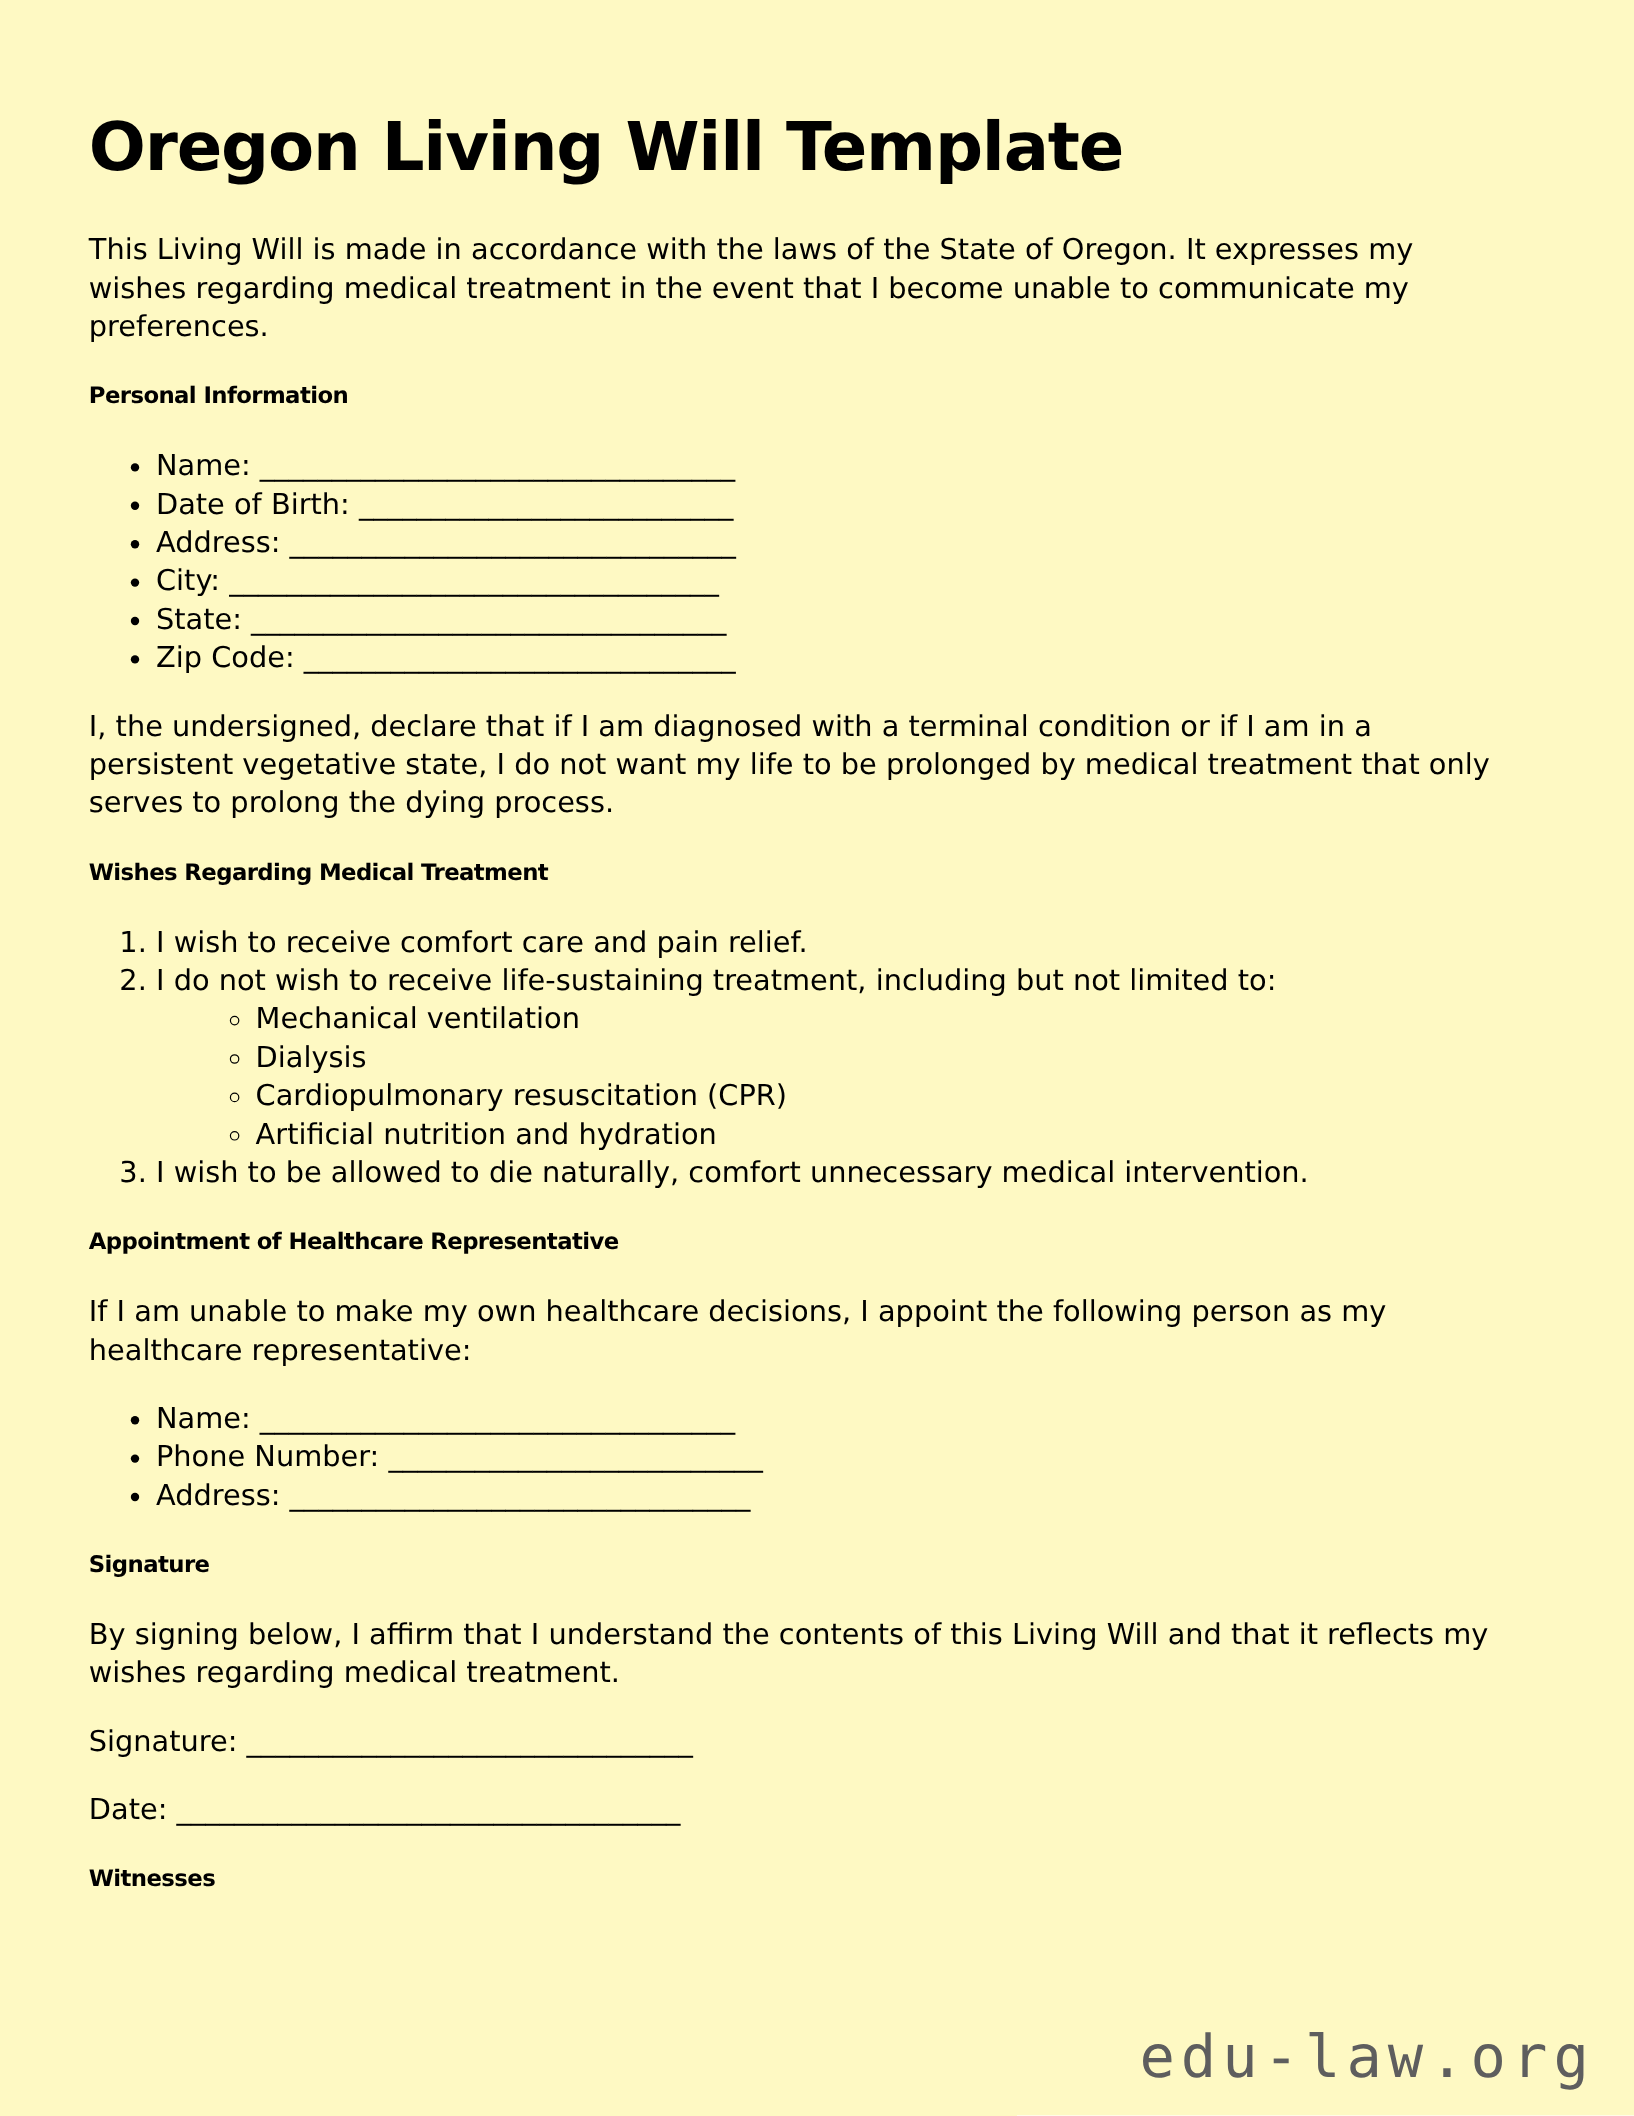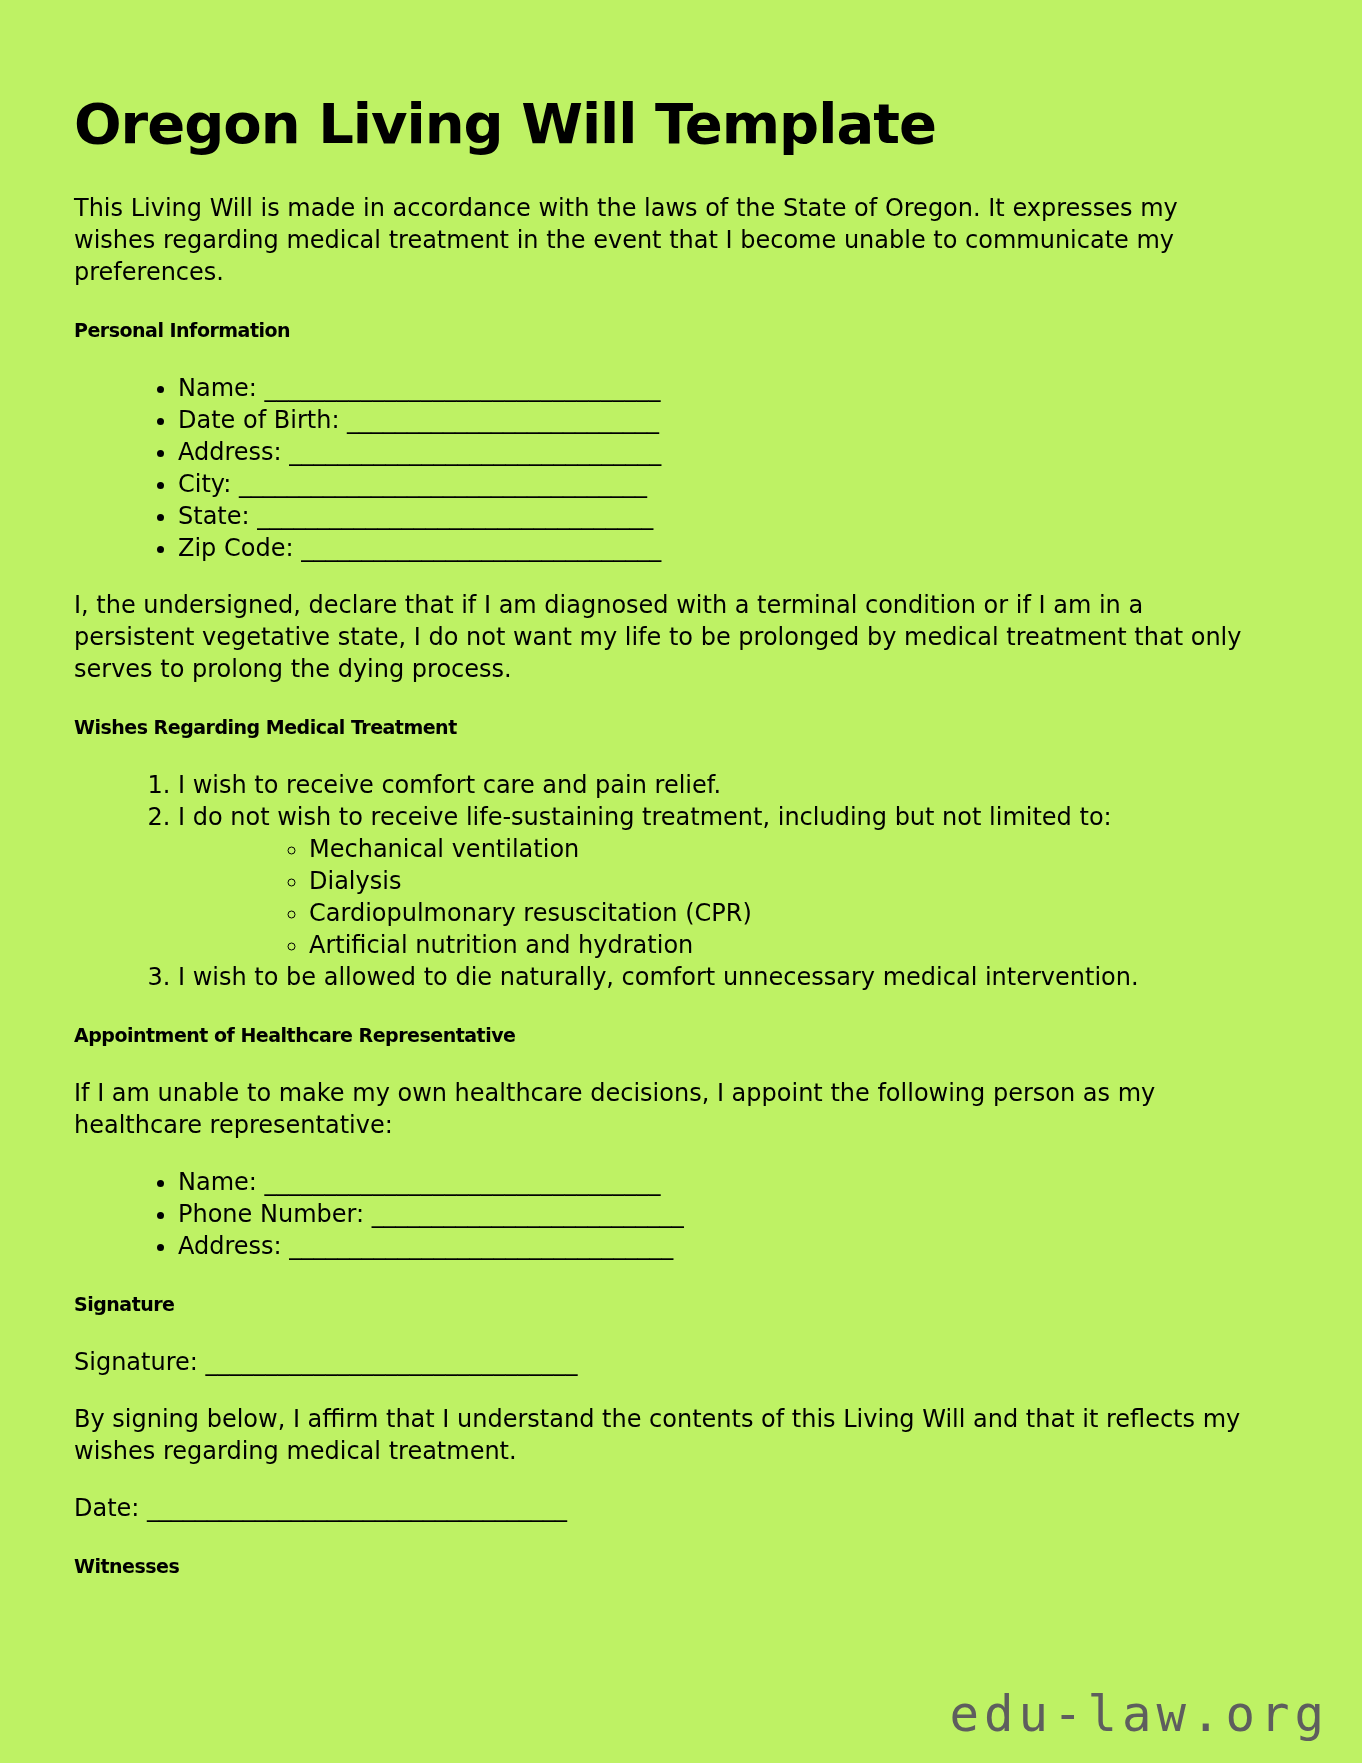--- a/index.html
+++ b/index.html
@@ -5,21 +5,21 @@
   html, body {
     margin: 0;
     padding: 0;
     background: #ffffff;
   }
   .page {
     position: relative;
     width: 1362px;
     height: 1763px;
     box-sizing: border-box;
-    background: #bef264;
+    background: #fef9c3;
     color: #000000;
     font-family: "DejaVu Sans", "Liberation Sans", sans-serif;
     font-size: 24px;
     line-height: 32px;
     padding: 0 103px 0 74px;
     overflow: hidden;
   }
   h1 {
     font-size: 56px;
     line-height: 64px;
@@ -32,21 +32,20 @@
     line-height: 34px;
     letter-spacing: -0.5px;
     font-weight: bold;
     margin: 25px 0;
   }
   p, ul, ol {
     margin: 25px 0;
   }
   li {
     line-height: 32px;
-    margin-left: 48px;
   }
   ul.fields {
     list-style-type: disc;
     padding-left: 56px;
   }
   ol.wishes {
     list-style-type: decimal;
     padding-left: 56px;
   }
   ul.sub-wishes {
@@ -112,23 +111,23 @@
   <p>If I am unable to make my own healthcare decisions, I appoint the following person as my healthcare representative:</p>
 
   <ul class="fields">
     <li><span>Name:</span> <span class="blank">_________________________________</span></li>
     <li><span>Phone Number:</span> <span class="blank">__________________________</span></li>
     <li><span>Address:</span> <span class="blank">________________________________</span></li>
   </ul>
 
   <h3>Signature</h3>
 
+  <p>By signing below, I affirm that I understand the contents of this Living Will and that it reflects my wishes regarding medical treatment.</p>
+
   <p><span>Signature:</span> <span class="blank">_______________________________</span></p>
-
-  <p>By signing below, I affirm that I understand the contents of this Living Will and that it reflects my wishes regarding medical treatment.</p>
 
   <p><span>Date:</span> <span class="blank">___________________________________</span></p>
 
   <h3>Witnesses</h3>
 
   <div class="watermark">edu-law.org</div>
 
 </div>
 
 </body></html>

